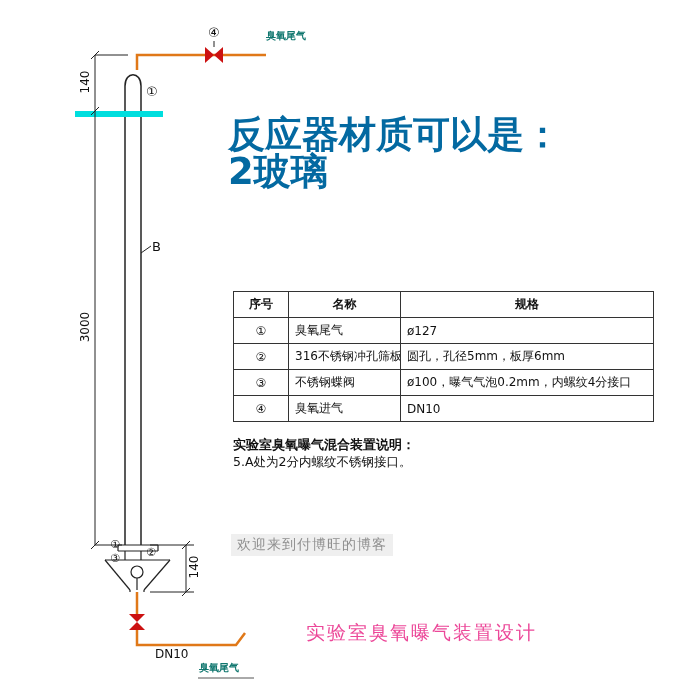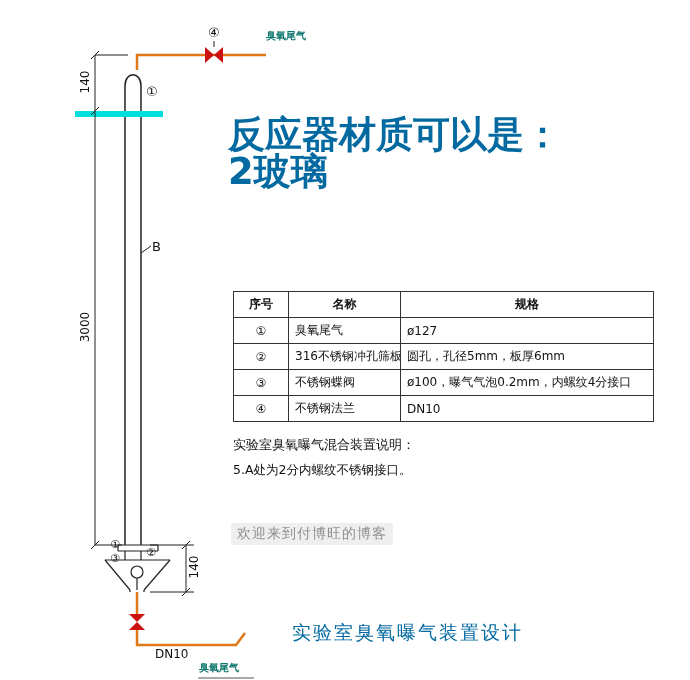--- a/index.html
+++ b/index.html
@@ -9,24 +9,24 @@
   .gas-label{color:#0f766e;font-weight:bold;font-size:10px;white-space:nowrap;}
   .marker{font-size:13px;color:#111;line-height:13px;}
   .marker-sm{font-size:11px;color:#111;line-height:11px;}
   .dim{font-size:12px;color:#111;text-align:center;transform:rotate(-90deg);line-height:14px;}
   .material{color:#0369a1;font-weight:bold;font-size:37px;line-height:37px;white-space:nowrap;}
   .spec-table{border-collapse:collapse;font-size:12px;color:#111;table-layout:fixed;background:#fff;padding-left:8px;}
   .spec-table th,.spec-table td{border:1px solid #333;height:25px;padding:0 6px;font-weight:normal;overflow:hidden;white-space:nowrap;}
   .spec-table th{text-align:center;font-weight:bold;}
   .cell-num{text-align:center;padding:0;}
   .notes{font-size:12.5px;color:#111;white-space:nowrap;}
-  .notes-title{font-weight:normal;font-size:13px;margin-bottom:8px;}
+  .notes-title{font-weight:bold;font-size:13px;margin-bottom:0;}
   .note-line{margin-bottom:4px;}
-  .watermark{font-size:14px;color:#8f8f8f;background:#efefef;padding:2px 6px;letter-spacing:1px;white-space:nowrap;}
-  .drawing-title{font-size:19px;color:#0369a1;letter-spacing:2px;white-space:nowrap;}
+  .watermark{font-size:14px;color:#8f8f8f;background:#efefef;padding:2px 6px;letter-spacing:1px;white-space:nowrap;margin-top:11px;}
+  .drawing-title{font-size:19px;color:#ec4899;letter-spacing:2px;white-space:nowrap;margin-left:14px;}
   .plain{font-size:12px;color:#111;white-space:nowrap;}
 </style>
 </head>
 <body>
 
 <div class="canvas">
 
   <svg class="abs" style="left:0;top:0" width="690" height="680" viewBox="0 0 690 680">
 
     <path d="M137 70 L137 55 L266 55" fill="none" stroke="#e07818" stroke-width="2.5"></path>
@@ -123,21 +123,21 @@
         <td>316不锈钢冲孔筛板</td>
         <td>圆孔，孔径5mm，板厚6mm</td>
       </tr>
       <tr>
         <td class="cell-num">③</td>
         <td>不锈钢蝶阀</td>
         <td>ø100，曝气气泡0.2mm，内螺纹4分接口</td>
       </tr>
       <tr>
         <td class="cell-num">④</td>
-        <td>不锈钢法兰</td>
+        <td>臭氧进气</td>
         <td>DN10</td>
       </tr>
     </tbody>
   </table>
 
   <div class="abs notes" style="left:233px;top:436px">
     <div class="notes-title">实验室臭氧曝气混合装置说明：</div>
     <div class="note-line">5.A处为2分内螺纹不锈钢接口。</div>
   </div>
 

